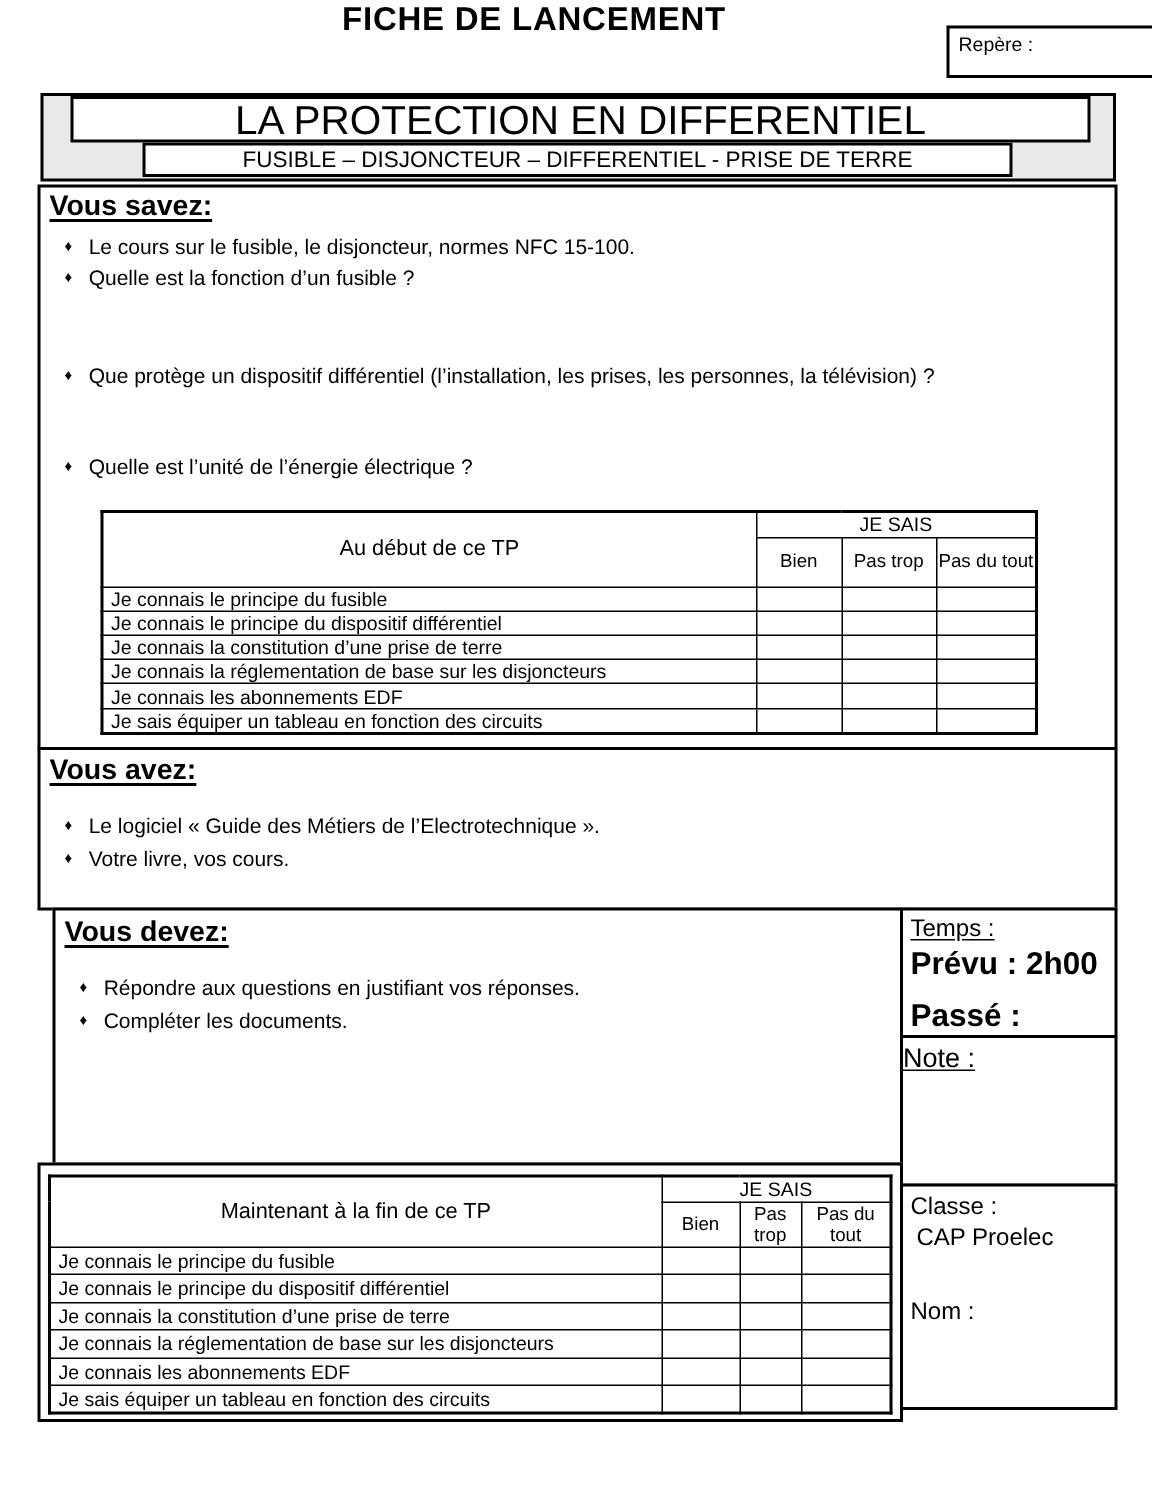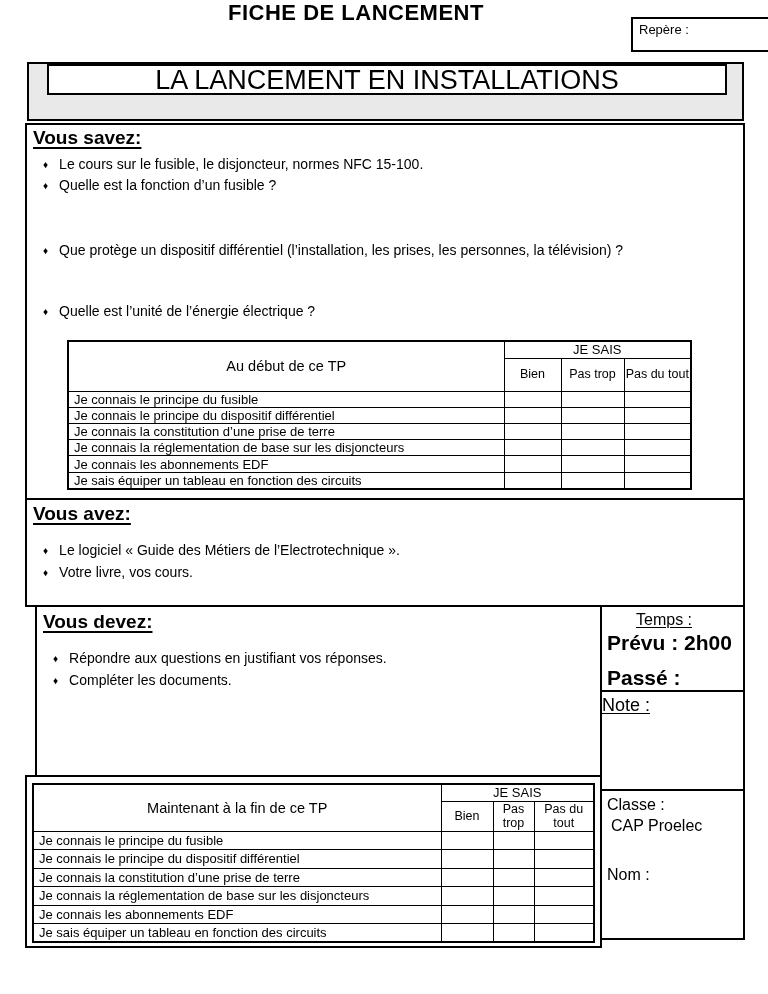--- a/index.html
+++ b/index.html
@@ -64,21 +64,22 @@
 </head>
 <body>
 
 <div class="abs doc-title">FICHE DE LANCEMENT</div>
 
 <div class="abs repere">
   <span>Repère :</span>
 </div>
 
 <div class="abs banner">
-  <div class="banner-title">LA LANCEMENT EN INSTALLATIONS</div>
+  <div class="banner-title">LA PROTECTION EN DIFFERENTIEL</div>
+  <div class="banner-subtitle">FUSIBLE – DISJONCTEUR – DIFFERENTIEL - PRISE DE TERRE</div>
 </div>
 
 <div class="box" id="box-savez">
   <div class="sec-h" style="left:6px; top:2px;">Vous savez:</div>
 
   <div class="bullet" style="left:16px; top:31px;">
     <span class="d">♦</span>
     <span>Le cours sur le fusible, le disjoncteur, normes NFC 15-100.</span>
   </div>
   <div class="bullet" style="left:16px; top:52px;">
@@ -171,21 +172,21 @@
     <span class="d">♦</span>
     <span>Répondre aux questions en justifiant vos réponses.</span>
   </div>
   <div class="bullet" style="left:16px; top:65px;">
     <span class="d">♦</span>
     <span>Compléter les documents.</span>
   </div>
 </div>
 
 <div class="box" id="box-temps">
-  <span class="lbl-u16" style="left:5px; top:4px;margin-left:29px;">Temps :</span>
+  <span class="lbl-u16" style="left:5px; top:4px;">Temps :</span>
   <span class="lbl-b15" style="left:5px; top:24px;">Prévu : 2h00</span>
   <span class="lbl-b15" style="left:5px; top:59px;">Passé :</span>
 </div>
 
 <div class="box" id="box-note">
   <span class="lbl-u18" style="left:0; top:3px;">Note :</span>
 </div>
 
 <div class="box" id="box-classe">
   <span class="lbl-16" style="left:5px; top:5px;">Classe :</span>

